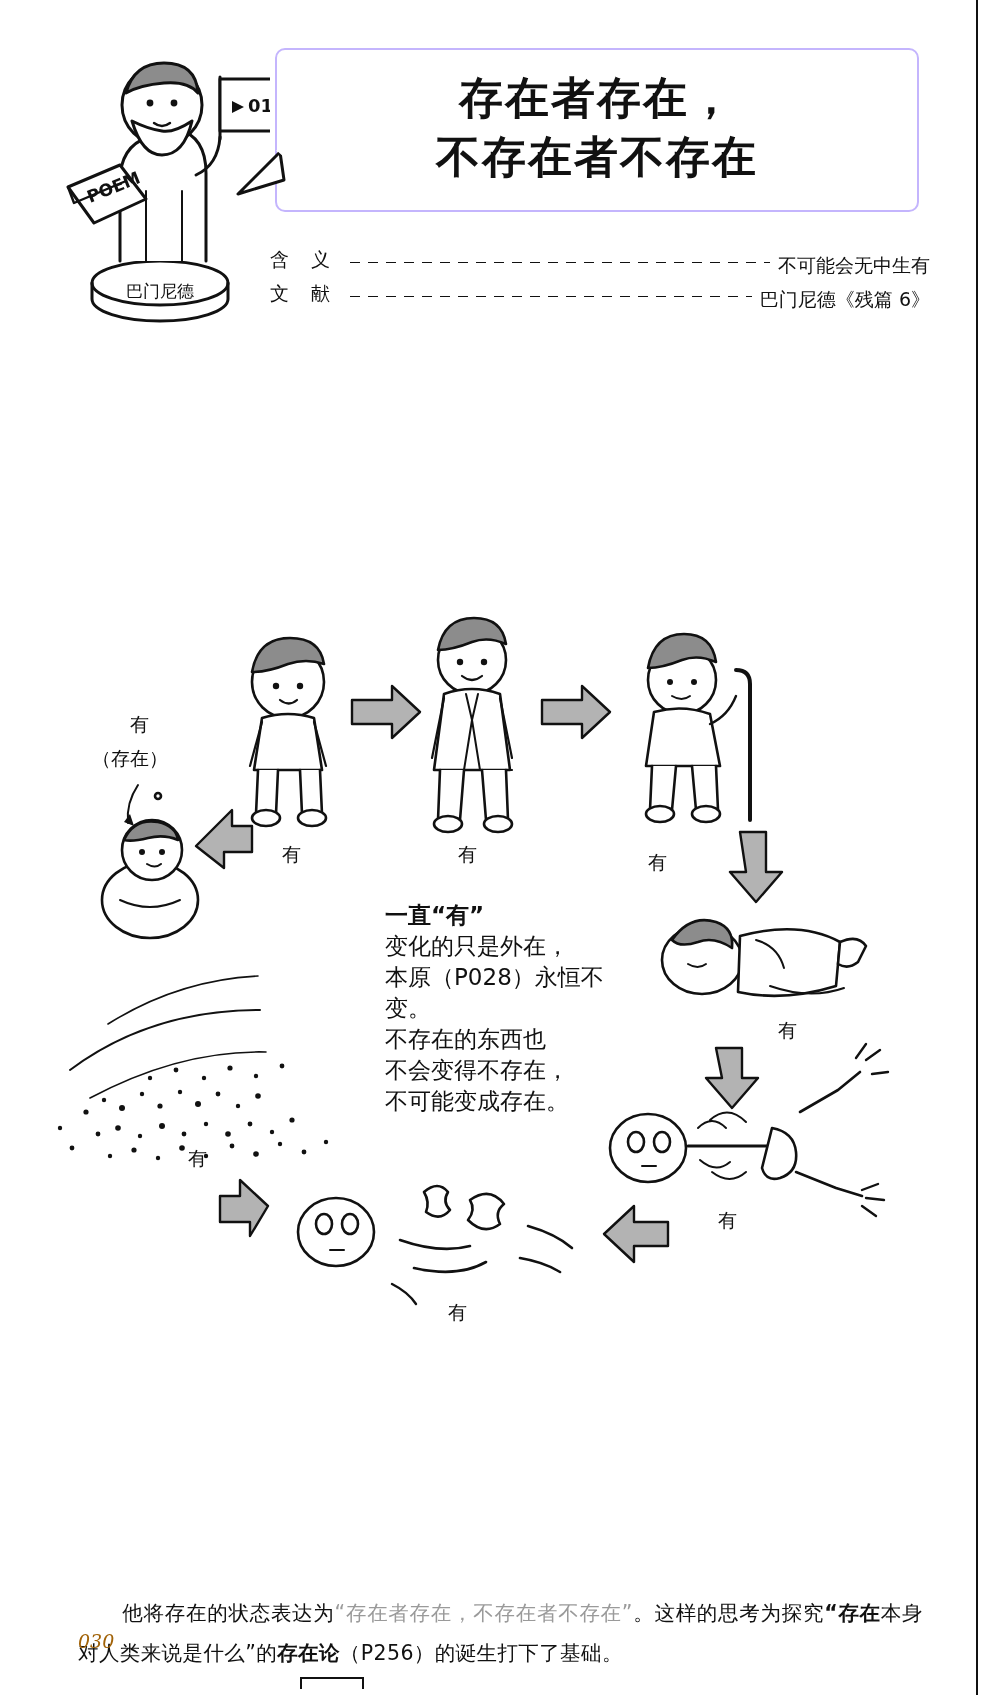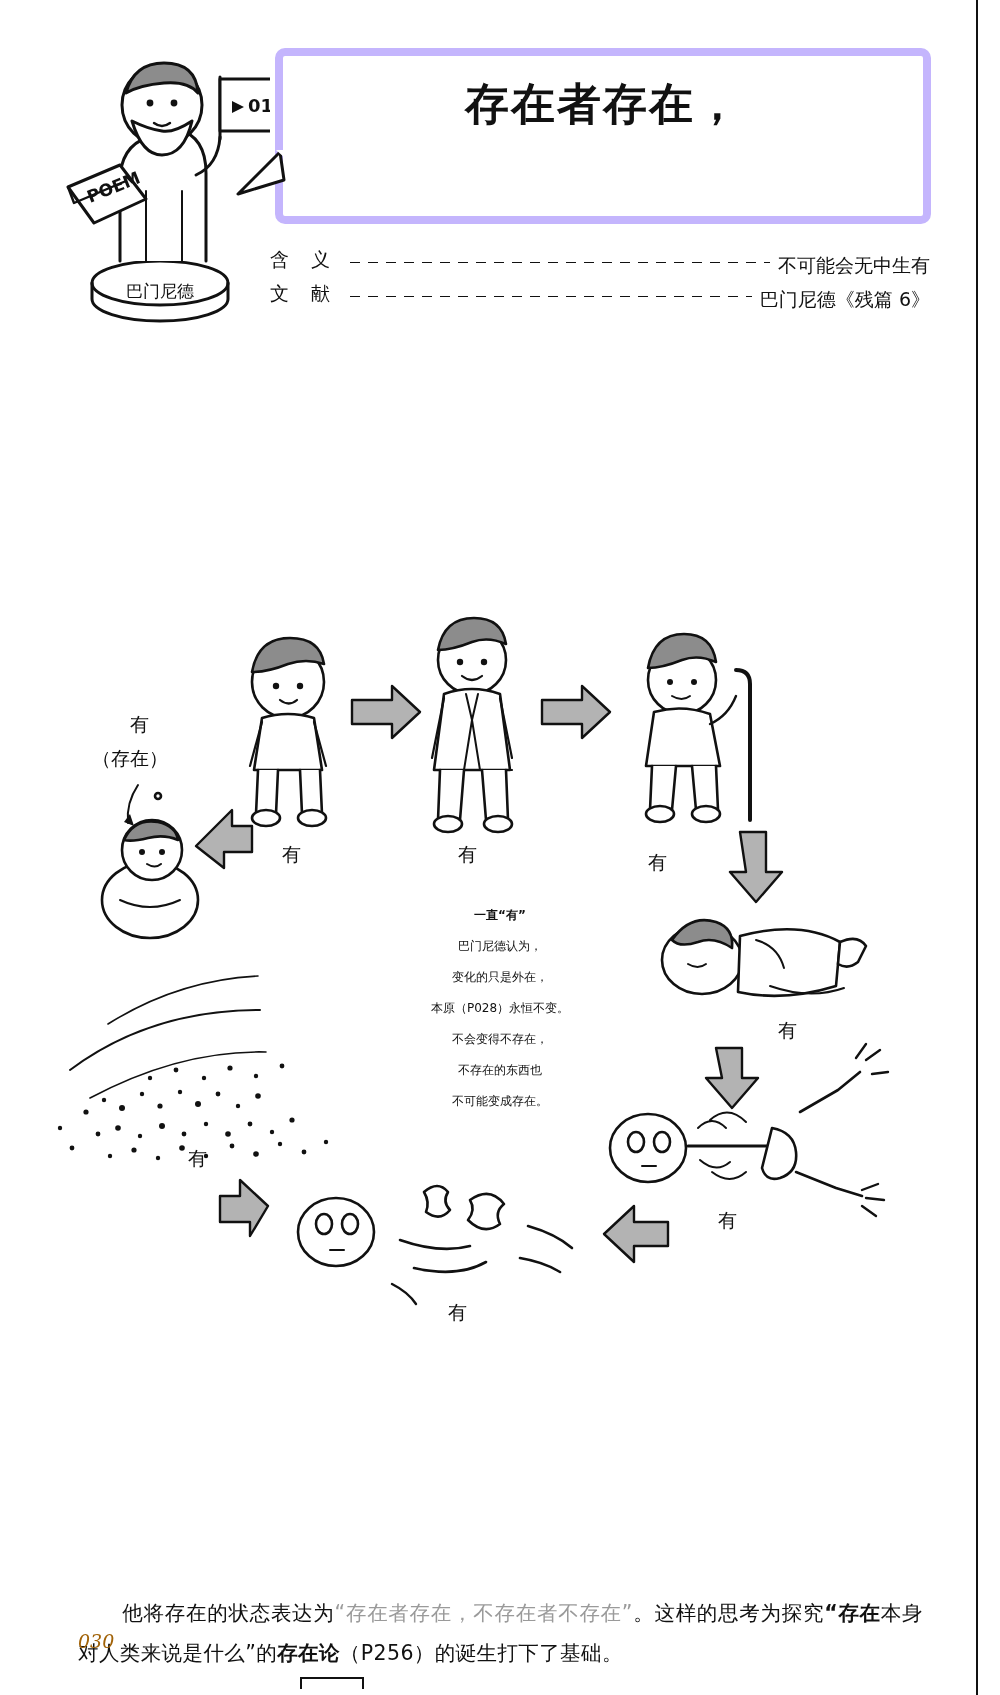--- a/index.html
+++ b/index.html
@@ -25,21 +25,21 @@
     border-radius:0 0 0 0;
   }
 
   
   .header { position:absolute; left:0; top:0; width:1000px; height:350px; }
 
   .mascot { position:absolute; left:50px; top:35px; width:220px; height:290px; }
 
   .bubble {
     position:absolute; left:275px; top:48px; width:640px; height:160px;
-    border:8px solid #c4b5fd; border-radius:10px; background:#fff;
+    border:2px solid #c4b5fd; border-radius:10px; background:#fff;
   }
   .bubble-title {
     position:absolute; left:0; top:18px; width:640px;
     text-align:center; font-weight:bold; font-size:44px; line-height:1.35;
     letter-spacing:2px; color:#111;
     font-family:"DejaVu Sans", sans-serif;
   }
   .bubble-tail {
     position:absolute; left:236px; top:150px; width:44px; height:46px;
   }
@@ -75,21 +75,21 @@
     font-family:"DejaVu Serif", serif; font-style:italic;
   }
 
   
   .figure { position:absolute; left:0; top:600px; width:1000px; height:730px; }
   .fig-label {
     position:absolute; font-size:19px; color:#111; white-space:nowrap;
   }
   .fig-note {
     position:absolute; left:385px; top:300px; width:230px;
-    text-align:center; font-size:12px; line-height:31px; color:#111;
+    font-size:23px; line-height:31px; color:#111;
   }
   .fig-note .nb { font-weight:bold; }
   svg { display:block; }
 </style>
 </head>
 <body>
 
 <div class="page">
 
   <div class="edge-rule"></div>
@@ -137,20 +137,21 @@
 
         <text transform="translate(40,168) rotate(-22)" font-family="DejaVu Sans, sans-serif" font-size="17" font-weight="bold" fill="#111">POEM</text>
 
         <text x="110" y="262" text-anchor="middle" font-family="DejaVu Sans, sans-serif" font-size="17" fill="#111">巴门尼德</text>
       </svg>
     </div>
 
     <div class="bubble">
       <div class="bubble-title">
         <div>存在者存在，</div>
+        <div>不存在者不存在</div>
       </div>
     </div>
     <div class="bubble-tail">
       <svg width="60" height="60" viewBox="0 0 60 60">
         <path d="M44 2 L2 44 L48 30 Z" fill="#fff" stroke="#111" stroke-width="3" stroke-linejoin="round"></path>
         <path d="M40 0 L56 0 L56 14" fill="#fff" stroke="none"></path>
       </svg>
     </div>
 
     <div class="meta">
@@ -362,25 +363,24 @@
     <div class="fig-label" style="left:282px; top:242px;">有</div>
     <div class="fig-label" style="left:458px; top:242px;">有</div>
     <div class="fig-label" style="left:648px; top:250px;">有</div>
     <div class="fig-label" style="left:778px; top:418px;">有</div>
     <div class="fig-label" style="left:718px; top:608px;">有</div>
     <div class="fig-label" style="left:448px; top:700px;">有</div>
     <div class="fig-label" style="left:188px; top:546px;">有</div>
 
     <div class="fig-note">
       <div class="nb">一直“有”</div>
-      <div>巴门尼德认为，</div>
       <div>变化的只是外在，</div>
       <div>本原（P028）永恒不变。</div>
+      <div>不存在的东西也</div>
       <div>不会变得不存在，</div>
-      <div>不存在的东西也</div>
       <div>不可能变成存在。</div>
     </div>
   </div>
 
   <div class="para" id="para-bottom"><span class="indent"></span>他将存在的状态表达为<span class="quote-grey">“存在者存在，不存在者不存在”</span>。这样的思考为探究<b>“存在</b>本身对人类来说是什么”的<b>存在论</b>（P256）的诞生打下了基础。</div>
 
   <div class="folio">030</div>
   <div class="bottom-mark"></div>
 </div>
 

